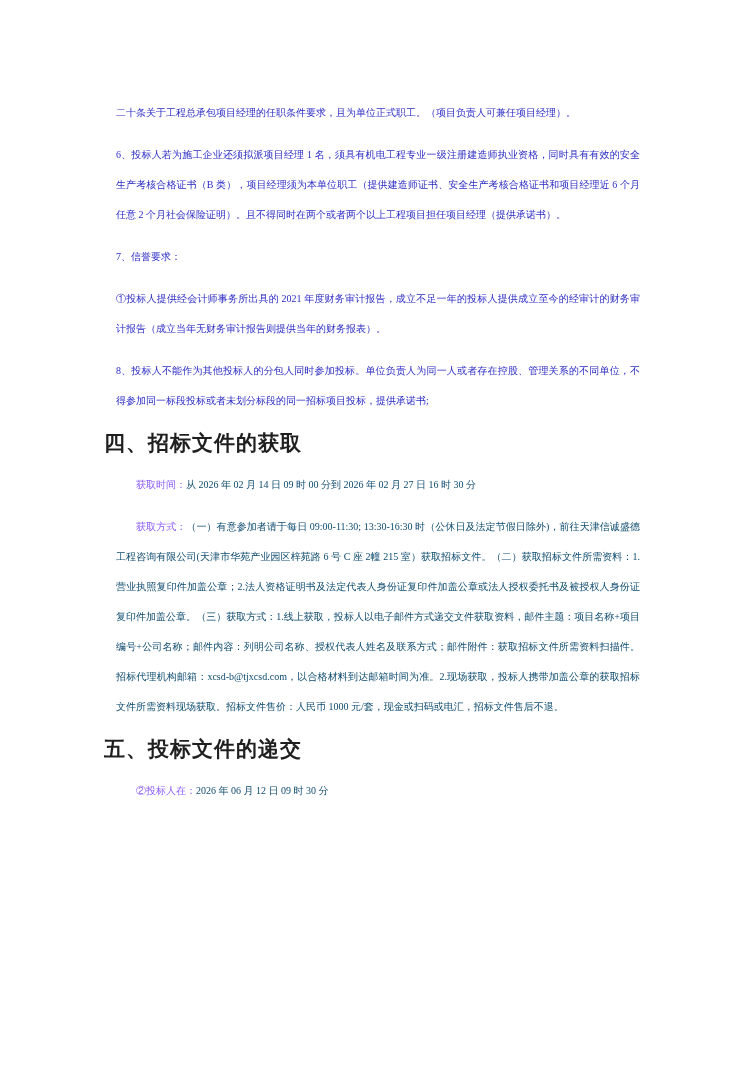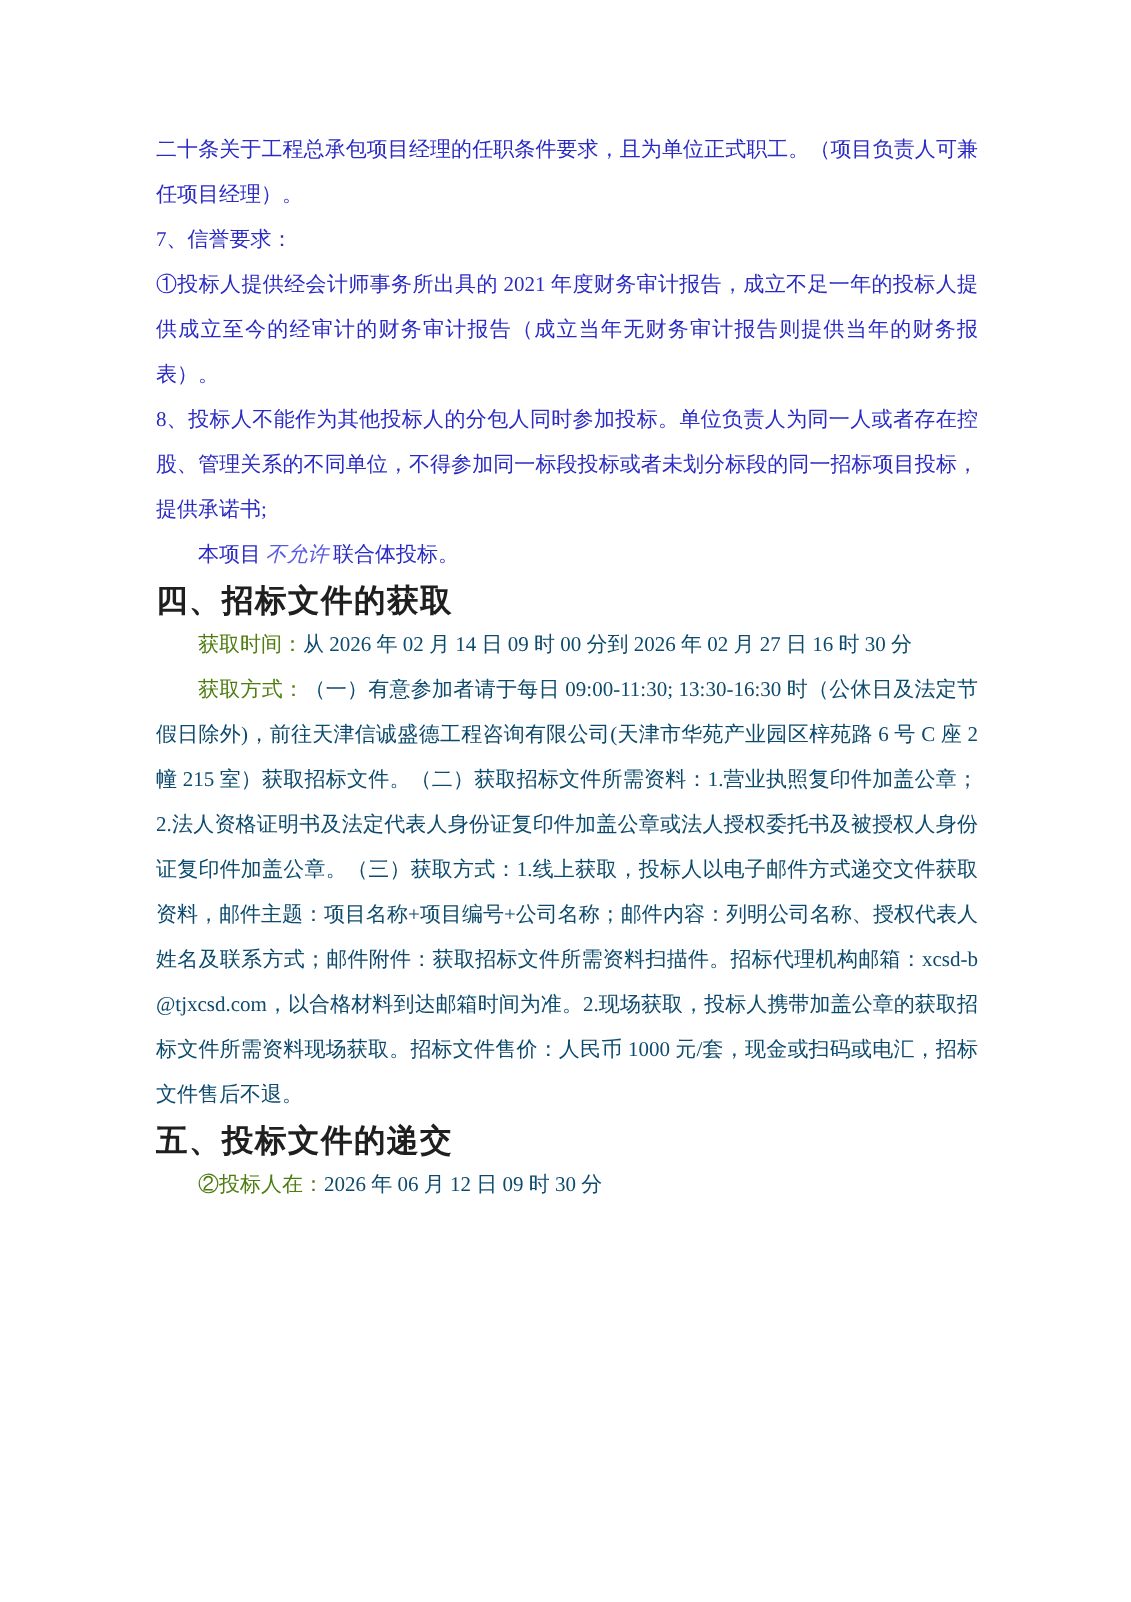--- a/index.html
+++ b/index.html
@@ -14,30 +14,30 @@
     font-family: "Liberation Serif", serif;
     overflow: hidden;
   }
   .doc {
     position: absolute;
     left: 104px;
     top: 86px;
     width: 548px;
   }
   .doc p {
-    margin: 0;
-    font-size: 14px;
+    margin: 12px;
+    font-size: 10px;
     line-height: 30px;
     text-align: justify;
     text-justify: inter-character;
     word-break: break-all;
     color: #2b2bc4;
   }
   .blue   { color: #0c4a6e; }
-  .black  { color: #4d7c0f; }
+  .black  { color: #8b5cf6; }
   .indent { text-indent: 2em; }
   .em-blue {
     color: #5b5be0;
     font-style: italic;
     margin: 0 3px;
   }
   h2.sec-heading {
     margin: 0;
     padding: 0;
     font-family: "Liberation Sans", sans-serif;
@@ -48,29 +48,29 @@
     letter-spacing: 1px;
   }
 </style>
 </head>
 <body>
 
 <div class="doc">
 
   <p class="blue">二十条关于工程总承包项目经理的任职条件要求，且为单位正式职工。（项目负责人可兼任项目经理）。</p>
 
+  <p class="blue">6、投标人若为施工企业还须拟派项目经理 1 名，须具有机电工程专业一级注册建造师执业资格，同时具有有效的安全生产考核合格证书（B 类），项目经理须为本单位职工（提供建造师证书、安全生产考核合格证书和项目经理近 6 个月任意 2 个月社会保险证明）。且不得同时在两个或者两个以上工程项目担任项目经理（提供承诺书）。</p>
 
   <p class="blue">7、信誉要求：</p>
 
   <p class="blue">①投标人提供经会计师事务所出具的 2021 年度财务审计报告，成立不足一年的投标人提供成立至今的经审计的财务审计报告（成立当年无财务审计报告则提供当年的财务报表）。</p>
 
 
   <p class="blue">8、投标人不能作为其他投标人的分包人同时参加投标。单位负责人为同一人或者存在控股、管理关系的不同单位，不得参加同一标段投标或者未划分标段的同一招标项目投标，提供承诺书;</p>
 
-  <p class="black indent"><span>本项目</span><span class="em-blue">不允许</span><span>联合体投标。</span></p>
 
   <h2 class="sec-heading">四、招标文件的获取</h2>
 
   <p class="indent"><span class="black">获取时间：</span><span class="blue">从 2026 年 02 月 14 日  09 时 00 分到 2026 年 02 月 27 日  16 时 30 分</span></p>
 
   <p class="indent"><span class="black">获取方式：</span><span class="blue">（一）有意参加者请于每日 09:00-11:30; 13:30-16:30 时（公休日及法定节假日除外)，前往天津信诚盛德工程咨询有限公司(天津市华苑产业园区梓苑路 6 号 C 座 2幢 215 室）获取招标文件。（二）获取招标文件所需资料：1.营业执照复印件加盖公章；2.法人资格证明书及法定代表人身份证复印件加盖公章或法人授权委托书及被授权人身份证复印件加盖公章。（三）获取方式：1.线上获取，投标人以电子邮件方式递交文件获取资料，邮件主题：项目名称+项目编号+公司名称；邮件内容：列明公司名称、授权代表人姓名及联系方式；邮件附件：获取招标文件所需资料扫描件。招标代理机构邮箱：xcsd-b@tjxcsd.com，以合格材料到达邮箱时间为准。2.现场获取，投标人携带加盖公章的获取招标文件所需资料现场获取。招标文件售价：人民币 1000 元/套，现金或扫码或电汇，招标文件售后不退。</span></p>
 
   <h2 class="sec-heading">五、投标文件的递交</h2>
 
   <p class="indent"><span class="black">②投标人在：</span><span class="blue">2026 年 06 月 12 日  09 时 30 分</span></p>

